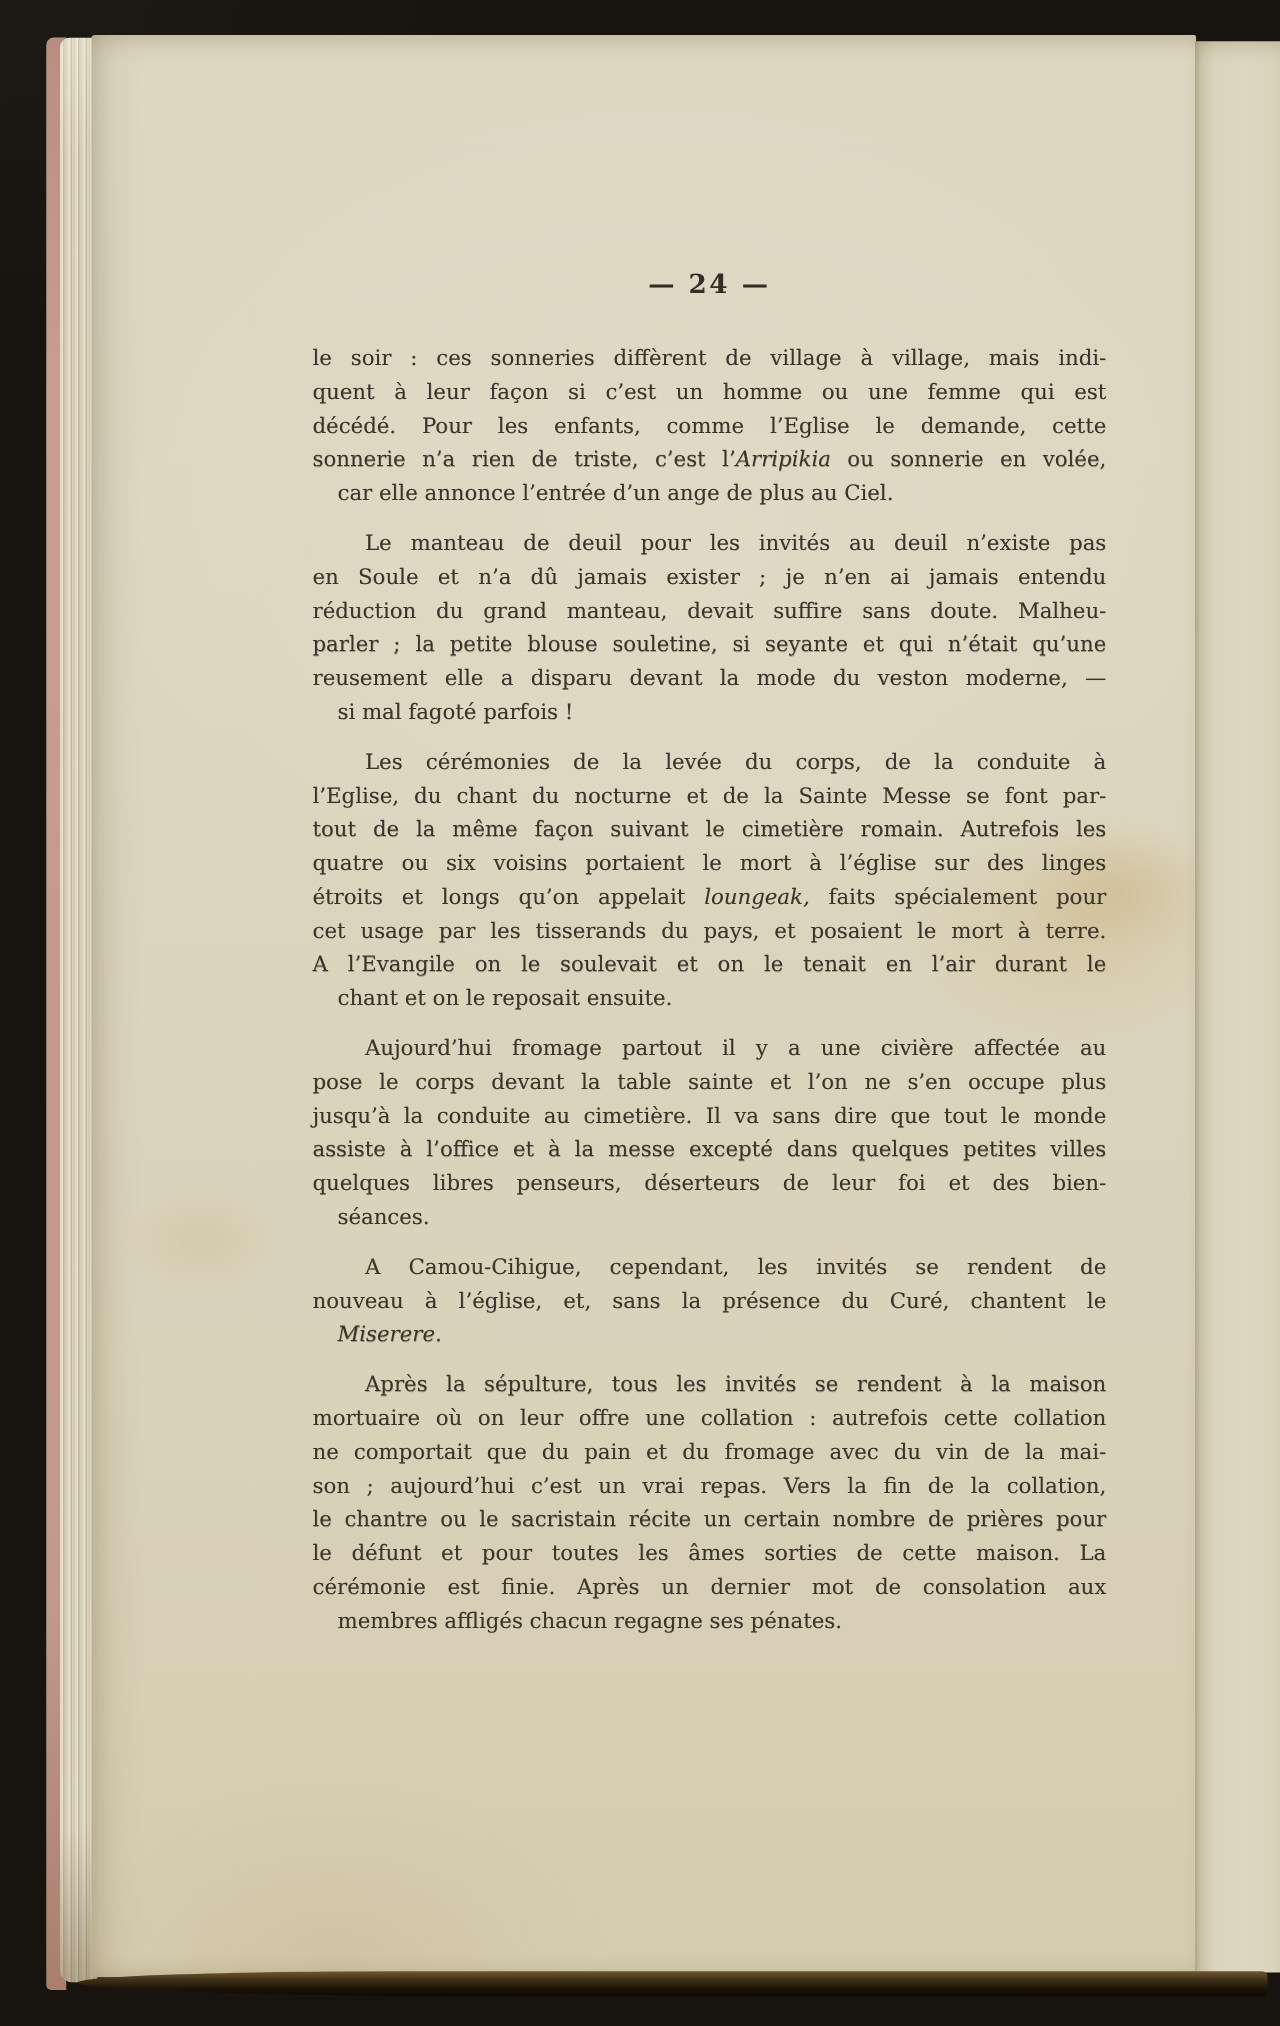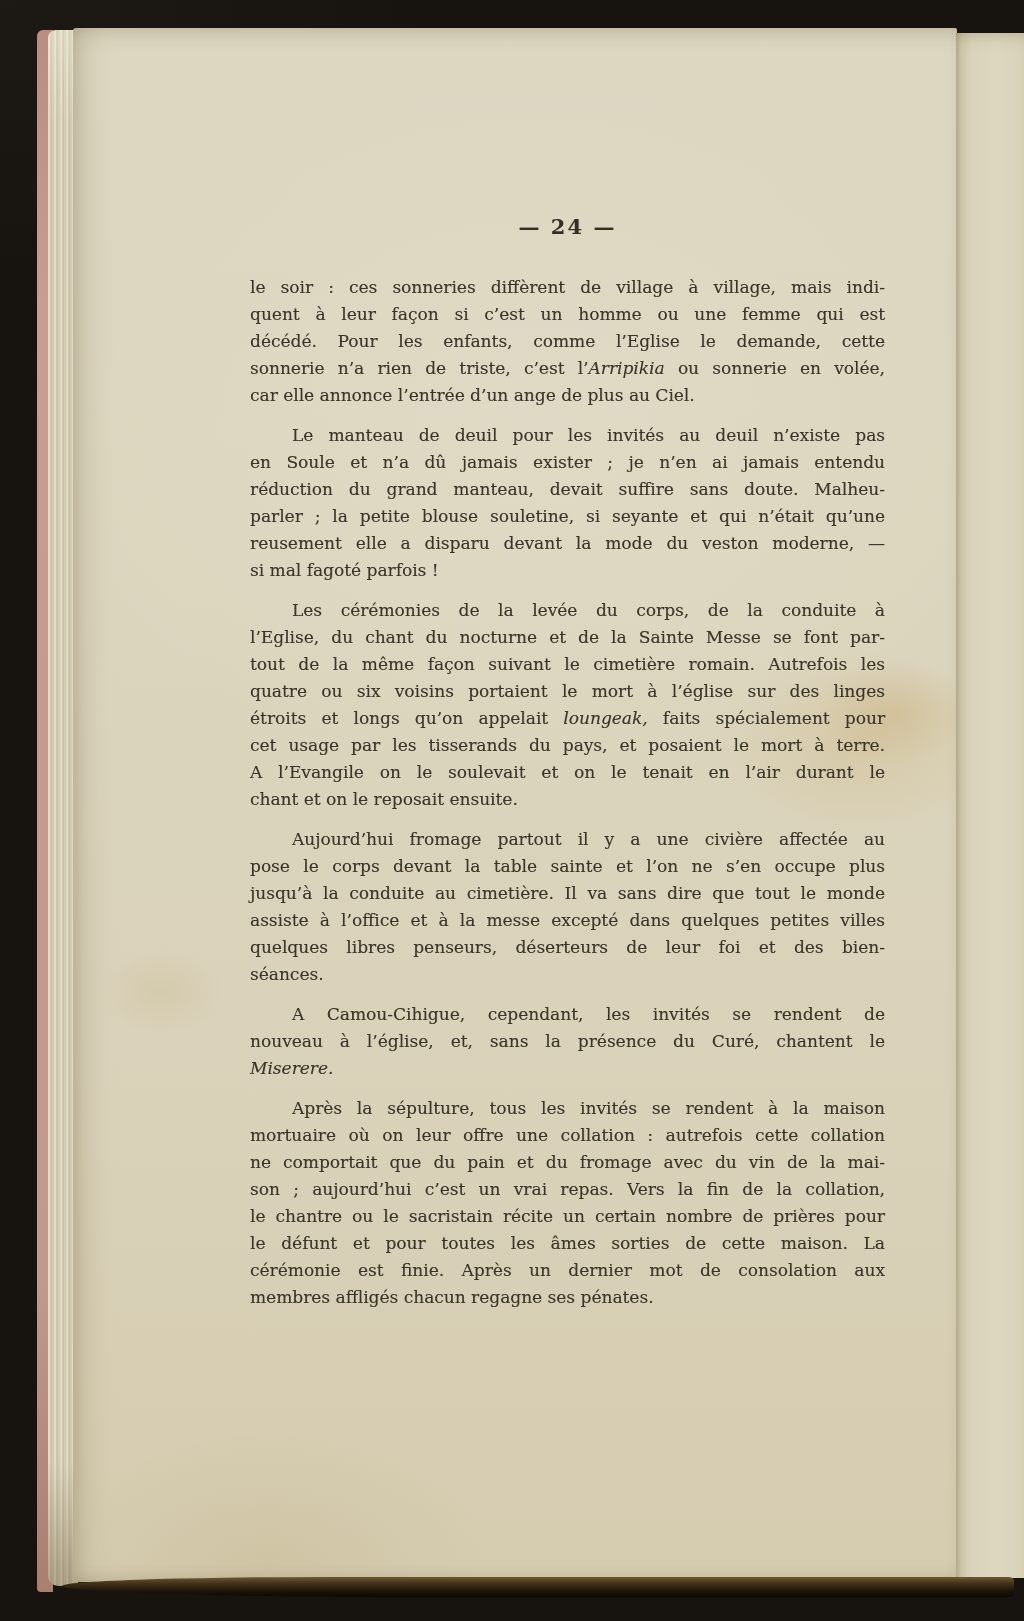--- a/index.html
+++ b/index.html
@@ -112,21 +112,21 @@
     line-height: 27px;
     text-shadow: 0.3px 0.3px 0.4px rgba(58,53,43,0.35);
   }
   .para { margin: 0; }
   .para + .para { margin-top: 13px; }
   .tl {
     text-align: justify;
     text-align-last: justify;
     white-space: normal;
   }
-  .tl.last { text-align-last: left; }
+  .tl.last { text-align-last: left; margin-left: 20px; }
   .tl.indent { text-indent: 42px; }
   .tl i { font-style: italic; }
 </style>
 </head>
 <body>
 
 <div class="scene">
   <div class="cover-edge"></div>
   <div class="page-stack"></div>
   <div class="page-main">

